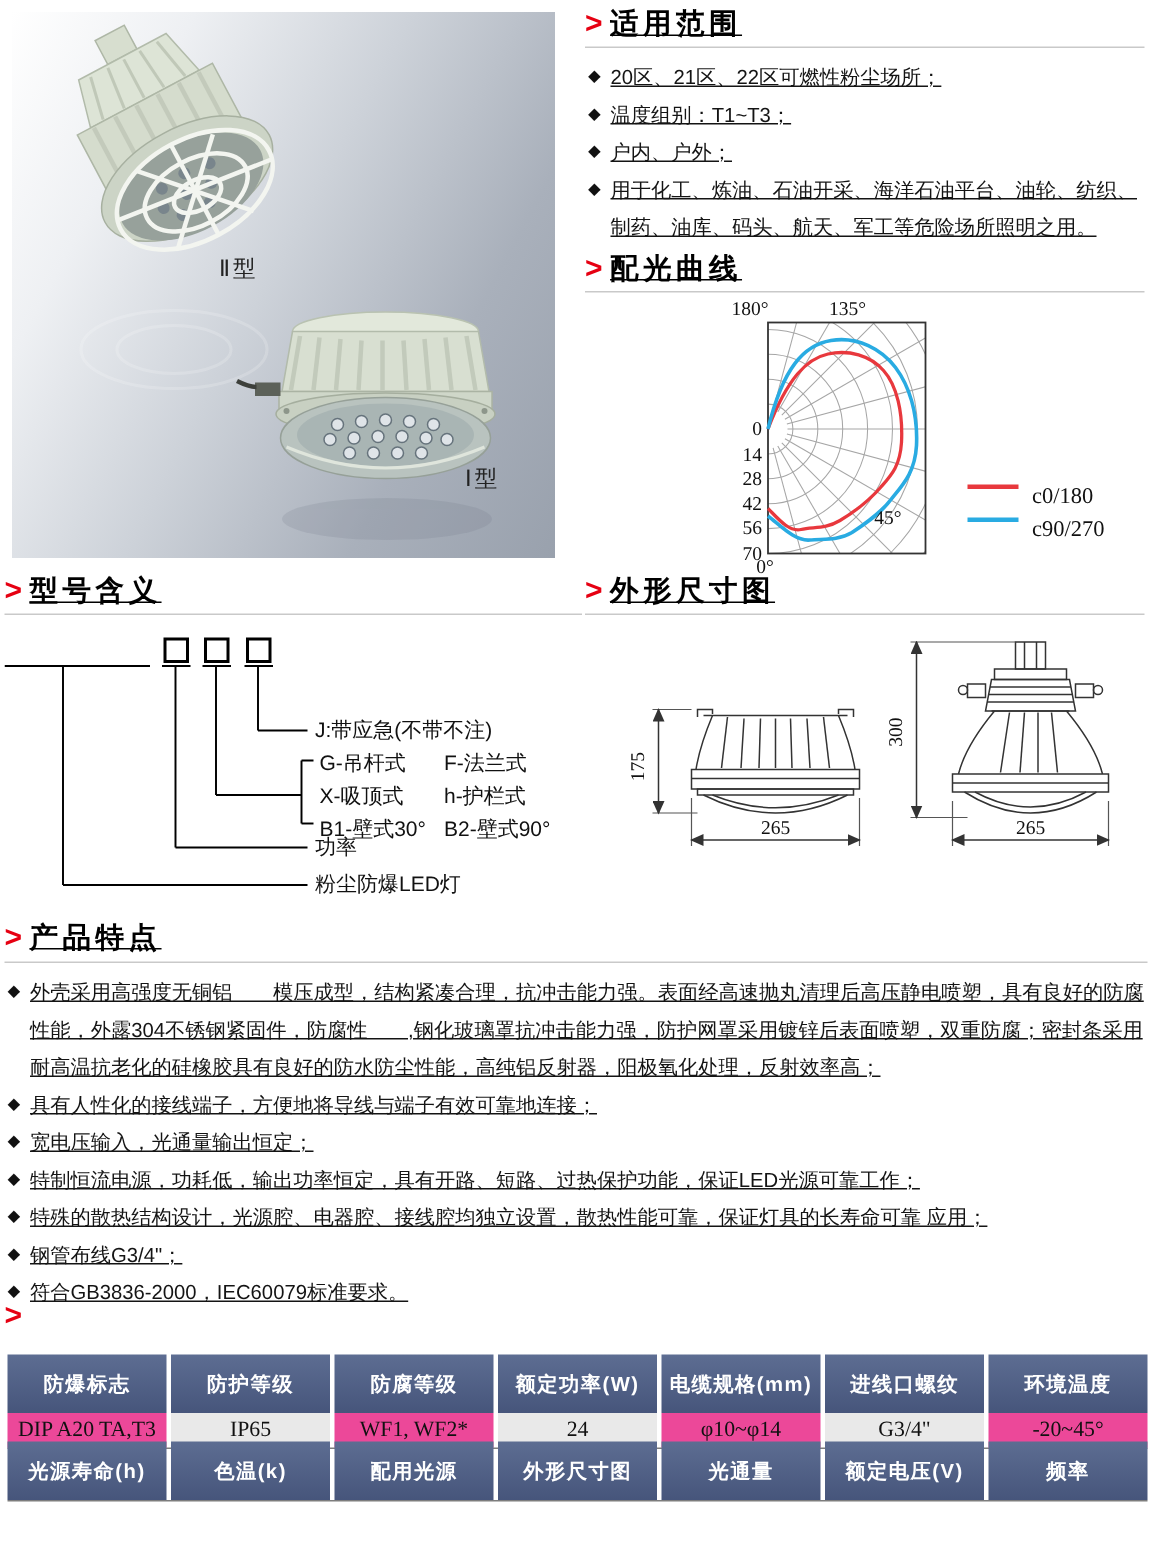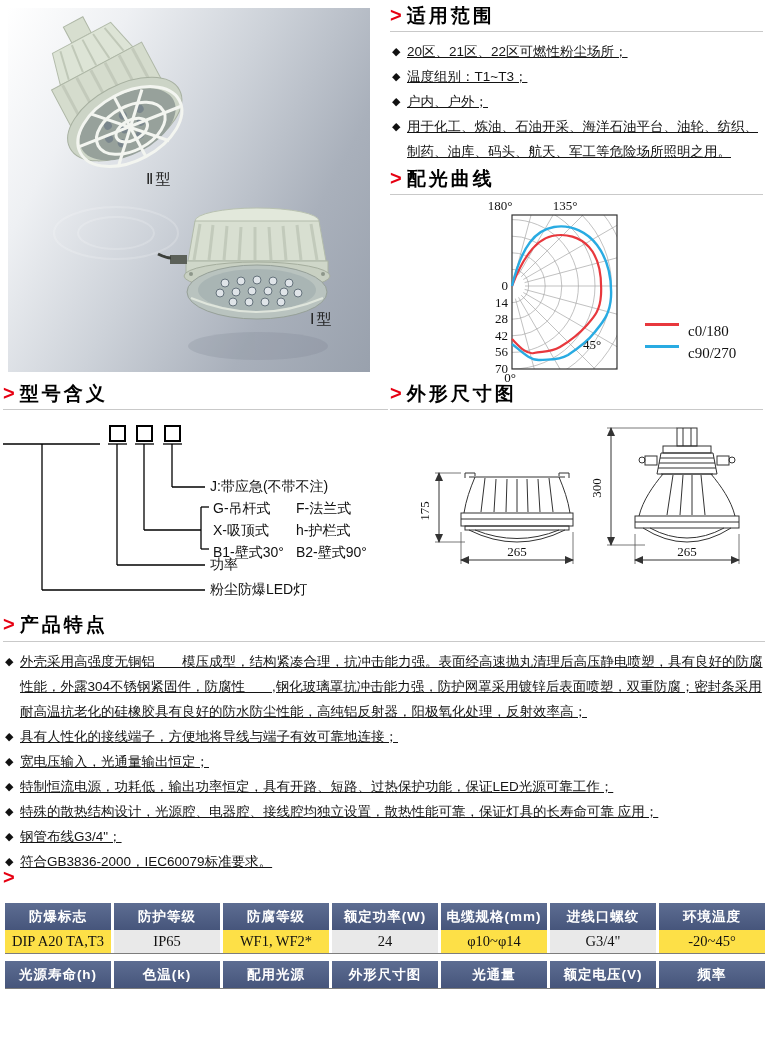--- a/index.html
+++ b/index.html
@@ -2,21 +2,21 @@
 <html><head>
 <meta charset="utf-8">
 <style>
   html,body{margin:0;padding:0;background:#fff;}
   .page{position:relative;width:770px;height:1037px;background:#fff;overflow:hidden;
         font-family:"Liberation Sans",sans-serif;color:#1a1a1a;}
 
   
   .sec-title{position:absolute;display:flex;align-items:baseline;white-space:nowrap;}
   .sec-title .arrow{color:#e60012;font-size:20px;font-weight:700;margin-right:5px;}
-  .sec-title .ttl{font-size:19px;font-weight:700;letter-spacing:3px;color:#000;}
+  .sec-title .ttl{font-size:19px;font-weight:700;letter-spacing:3px;color:#000;text-decoration:underline;}
   .rule{position:absolute;height:1px;background:#c9c9c9;}
 
   
   .photo{position:absolute;left:8px;top:8px;width:362px;height:364px;
          background:linear-gradient(118deg,#ffffff 0%,#eef0f3 22%,#cdd2d9 48%,#a9b0bb 75%,#99a1ad 100%);}
   .photo-label{position:absolute;font-size:15px;color:#222;letter-spacing:2px;}
   .photo-label.t2{left:138px;top:162px;font-family:Liberation Mono, monospace;}
   .photo-label.t1{left:302px;top:302px;}
 
   
@@ -37,24 +37,24 @@
   .model-code .dash{margin-left:6px;}
   .model-svg{position:absolute;left:3px;top:418px;}
   .mlabel{position:absolute;font-size:14px;color:#111;white-space:nowrap;}
 
   
   .dim-svg{position:absolute;left:395px;top:416px;}
 
   
   .spec-table{position:absolute;left:5px;width:760px;}
   .trow{display:flex;column-gap:3px;}
-  .th{flex:1;height:27px;display:flex;align-items:center;justify-content:center;
+  .th{flex:1;height:39px;display:flex;align-items:center;justify-content:center;
       background:linear-gradient(#5d6d92,#46557b);color:#fff;font-size:13.5px;font-weight:700;letter-spacing:1px;}
   .td{flex:1;height:23px;display:flex;align-items:center;justify-content:center;
-      font-family:"Liberation Serif",serif;font-size:14.5px;color:#111;background:#fde047;}
+      font-family:"Liberation Serif",serif;font-size:14.5px;color:#111;background:#ec4899;}
   .td.alt{background:#e9e9e9;}
   .tbl-rule{height:1px;background:#7d7d7d;}
 
   svg text{font-family:"Liberation Serif",serif;}
 </style>
 </head>
 <body>
 
 <div class="page">
 

